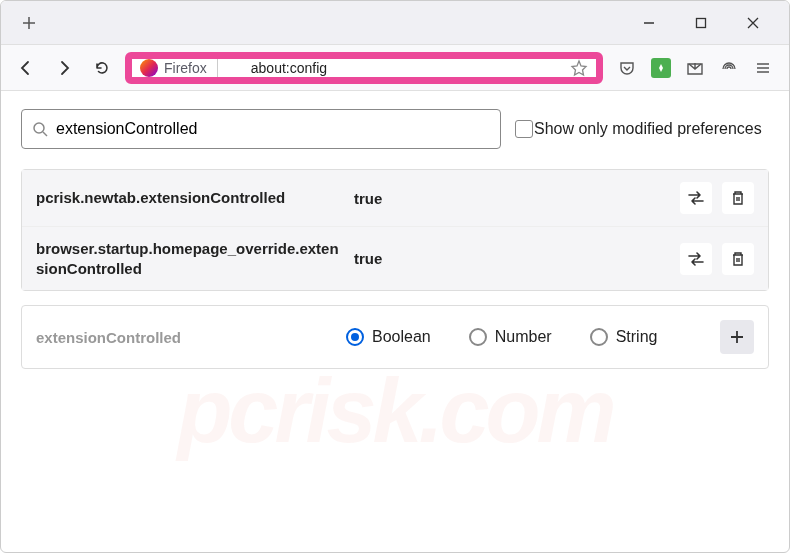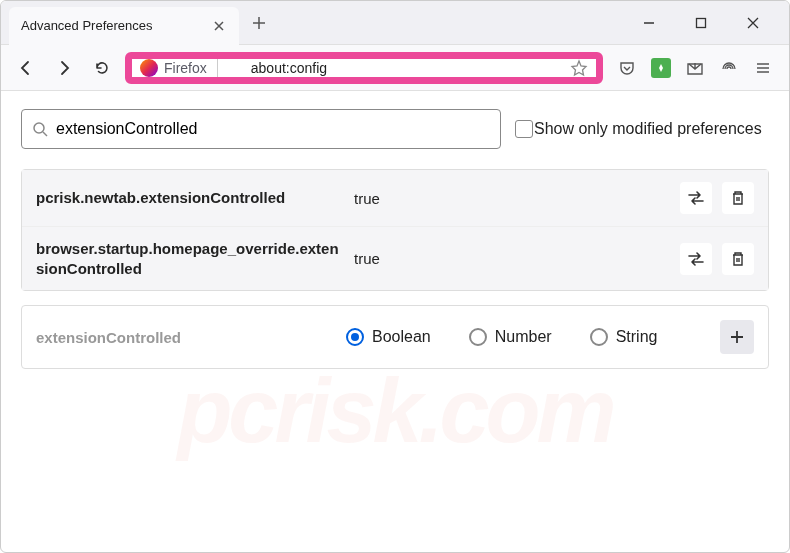--- a/index.html
+++ b/index.html
@@ -32,21 +32,21 @@
     .searchbox { flex: 0 0 480px; height: 40px; border: 1px solid #888; border-radius: 4px; display: flex; align-items: center; padding: 0 10px; gap: 8px; }
     .searchbox input { flex: 1; border: none; outline: none; font-size: 16px; }
     .search-icon { color: #888; }
     .check-label { display: flex; align-items: center; gap: 1px; font-size: 16px; color: #222; }
     .checkbox { width: 18px; height: 18px; border: 1px solid #888; border-radius: 3px; }
     
     .results { margin-top: 20px; border: 1px solid #ddd; border-radius: 4px; }
     .pref-row { display: flex; align-items: center; padding: 12px 14px; border-bottom: 1px solid #eee; background: #f5f5f7; }
     .pref-row:last-child { border-bottom: none; }
     .pref-name { flex: 0 0 310px; font-size: 15px; font-weight: 600; color: #222; word-break: break-all; line-height: 1.3; }
-    .pref-value { flex: 1; font-size: 15px; font-weight: 400; color: #222; padding-left: 8px; }
+    .pref-value { flex: 1; font-size: 15px; font-weight: 700; color: #222; padding-left: 8px; }
     .pref-actions { display: flex; gap: 10px; }
     .action-btn { width: 32px; height: 32px; display: flex; align-items: center; justify-content: center; cursor: pointer; color: #333; background: #fff; border: none; border-radius: 4px; }
     
     .addrow-wrap { margin-top: 14px; border: 1px solid #ddd; border-radius: 4px; }
     .add-row { display: flex; align-items: center; padding: 14px; }
     .add-name { flex: 0 0 310px; font-size: 15px; font-weight: 600; color: #999; }
     .radio-group { flex: 1; display: flex; gap: 38px; align-items: center; }
     .radio-opt { display: flex; align-items: flex-start; gap: 8px; font-size: 16px; color: #222; cursor: pointer; }
     .radio { width: 18px; height: 18px; border: 2px solid #888; border-radius: 50%; position: relative; }
     .radio.checked { border-color: #0060df; }
@@ -56,28 +56,20 @@
     .watermark { position: absolute; bottom: 90px; left: 50%; transform: translate(-50%,0); font-size: 90px; font-weight: 900; font-style: italic; color: rgba(220,80,60,0.06); white-space: nowrap; pointer-events: none; z-index: 0; letter-spacing: -4px; }
     
     svg { display: block; }
   </style>
 </head>
 <body>
 
 <div class="window-frame">
 
   <div class="titlebar">
-    <div class="tab">
-      <span class="tab-title">Advanced Preferences</span>
-      <span class="tab-close">
-        <svg width="12" height="12" viewBox="0 0 12 12">
-            <path d="M2 2 L10 10 M10 2 L2 10" stroke="currentColor" stroke-width="1.5" fill="none"></path>
-          </svg>
-      </span>
-    </div>
     <div class="newtab-btn">
       <svg width="14" height="14" viewBox="0 0 14 14">
           <path d="M7 1 V13 M1 7 H13" stroke="#555" stroke-width="1.5"></path>
         </svg>
     </div>
     <div class="titlebar-spacer"></div>
     <div class="win-controls">
       <div class="win-btn">
         <svg width="12" height="12" viewBox="0 0 12 12">
             <path d="M1 6 H11" stroke="#333" stroke-width="1.3"></path>

